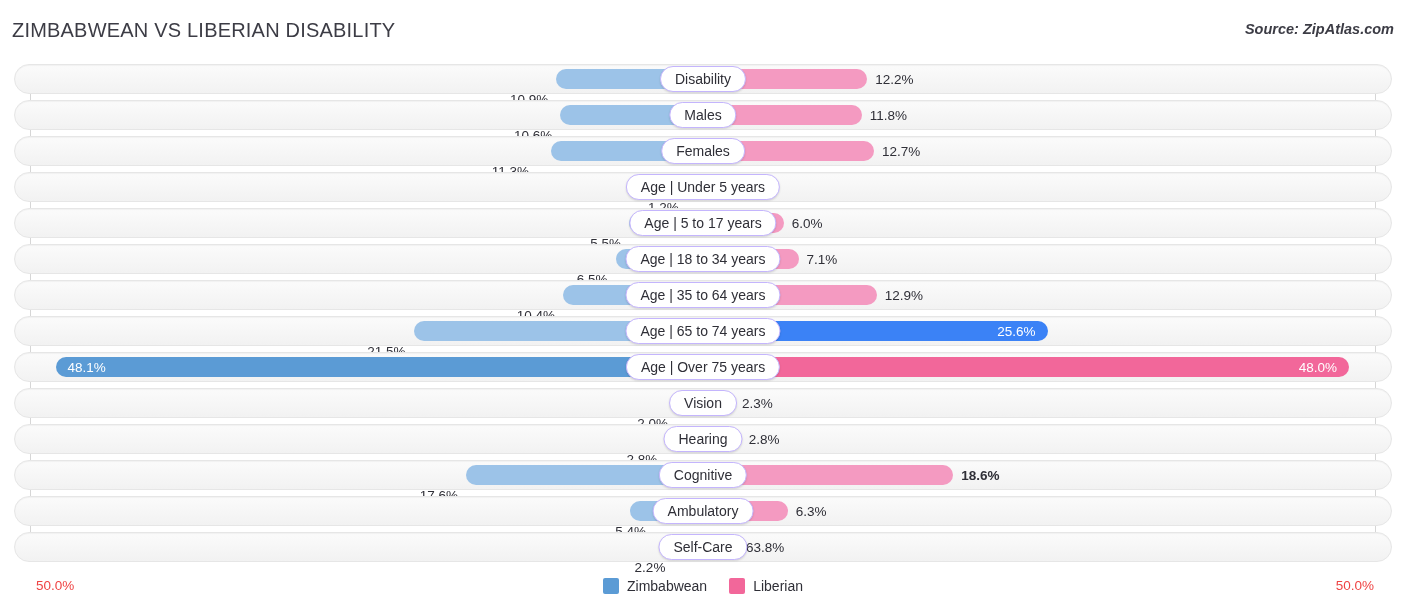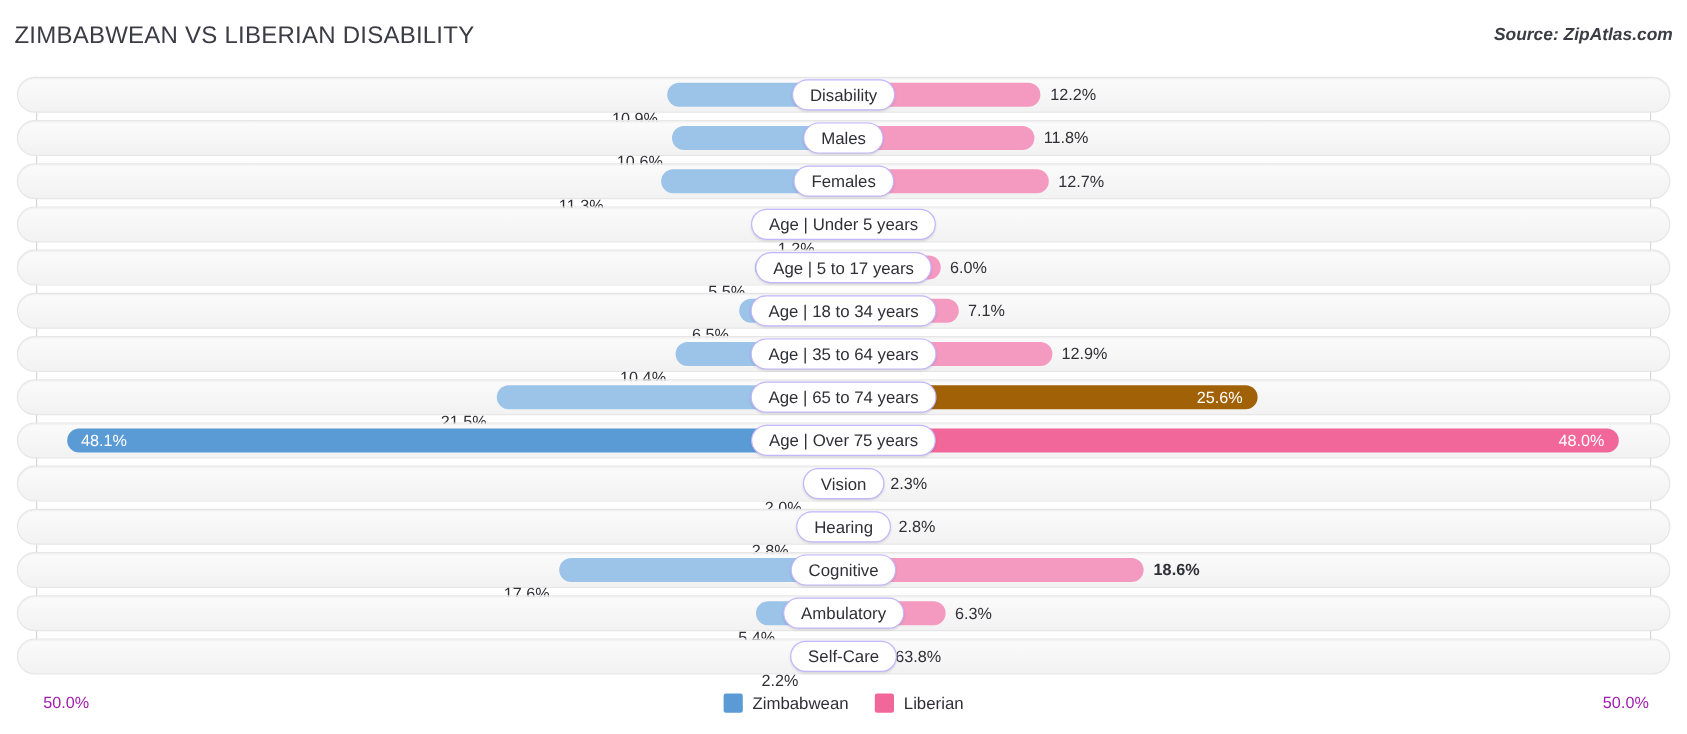--- a/index.html
+++ b/index.html
@@ -97,21 +97,21 @@
     box-shadow: 0 1px 2px rgba(0,0,0,.13);
     z-index: 4;
   }
 
   
   .footer {
     position: absolute; left: 0; top: 566px; width: 1406px; height: 46px;
   }
   .axis {
     position: absolute; top: 12px;
-    font-size: 13.5px; color: #a21caf;
+    font-size: 13.5px; color: #ef4444;
   }
   .axis.l { left: 36px; }
   .axis.r { right: 32px; }
 
   .legend {
     position: absolute; left: 0; right: 0; top: 12px;
     display: flex; justify-content: center; align-items: center; gap: 22px;
   }
   .legend-item { display: flex; align-items: center; gap: 8px; }
   .swatch { width: 16px; height: 16px; border-radius: 2px; }
@@ -144,21 +144,21 @@
           <div class="bar left" style="width: 142.676px; background: rgb(156, 195, 232);"></div>
           <div class="bar right" style="width: 158.828px; background: rgb(244, 154, 193);"></div>
           <div class="val left" style="right: 853.676px;">10.6%</div>
           <div class="val right" style="left: 869.828px;">11.8%</div>
           <div class="pill">Males</div>
         </div>
         <div class="row">
           <div class="track"></div>
           <div class="bar left" style="width: 152.098px; background: rgb(156, 195, 232);"></div>
           <div class="bar right" style="width: 170.942px; background: rgb(244, 154, 193);"></div>
-          <div class="val left" style="right: 903px;">11.3%</div>
+          <div class="val left" style="right: 877px;">11.3%</div>
           <div class="val right" style="left: 881.942px;">12.7%</div>
           <div class="pill">Females</div>
         </div>
         <div class="row">
           <div class="track"></div>
           <div class="bar left" style="width: 16.152px; background: rgb(156, 195, 232);"></div>
           <div class="bar right" style="width: 17.498px; background: rgb(244, 154, 193);"></div>
           <div class="val left" style="right: 727.152px;">1.2%</div>
           <div class="val right" style="left: 728.498px;">1.3%</div>
           <div class="pill">Age | Under 5 years</div>
@@ -183,21 +183,21 @@
           <div class="track"></div>
           <div class="bar left" style="width: 139.984px; background: rgb(156, 195, 232);"></div>
           <div class="bar right" style="width: 173.634px; background: rgb(244, 154, 193);"></div>
           <div class="val left" style="right: 850.984px;">10.4%</div>
           <div class="val right" style="left: 884.634px;">12.9%</div>
           <div class="pill">Age | 35 to 64 years</div>
         </div>
         <div class="row">
           <div class="track"></div>
           <div class="bar left" style="width: 289.39px; background: rgb(156, 195, 232);"></div>
-          <div class="bar right" style="width: 344.576px; background: #a16207;">
+          <div class="bar right" style="width: 344.576px; background: #3b82f6;">
             <span class="inlineval">25.6%</span>
           </div>
           <div class="val left" style="right: 1000.39px;">21.5%</div>
           <div class="pill">Age | 65 to 74 years</div>
         </div>
         <div class="row">
           <div class="track"></div>
           <div class="bar left" style="width: 647.426px; background: rgb(91, 155, 213);">
             <span class="inlineval">48.1%</span>
           </div>

